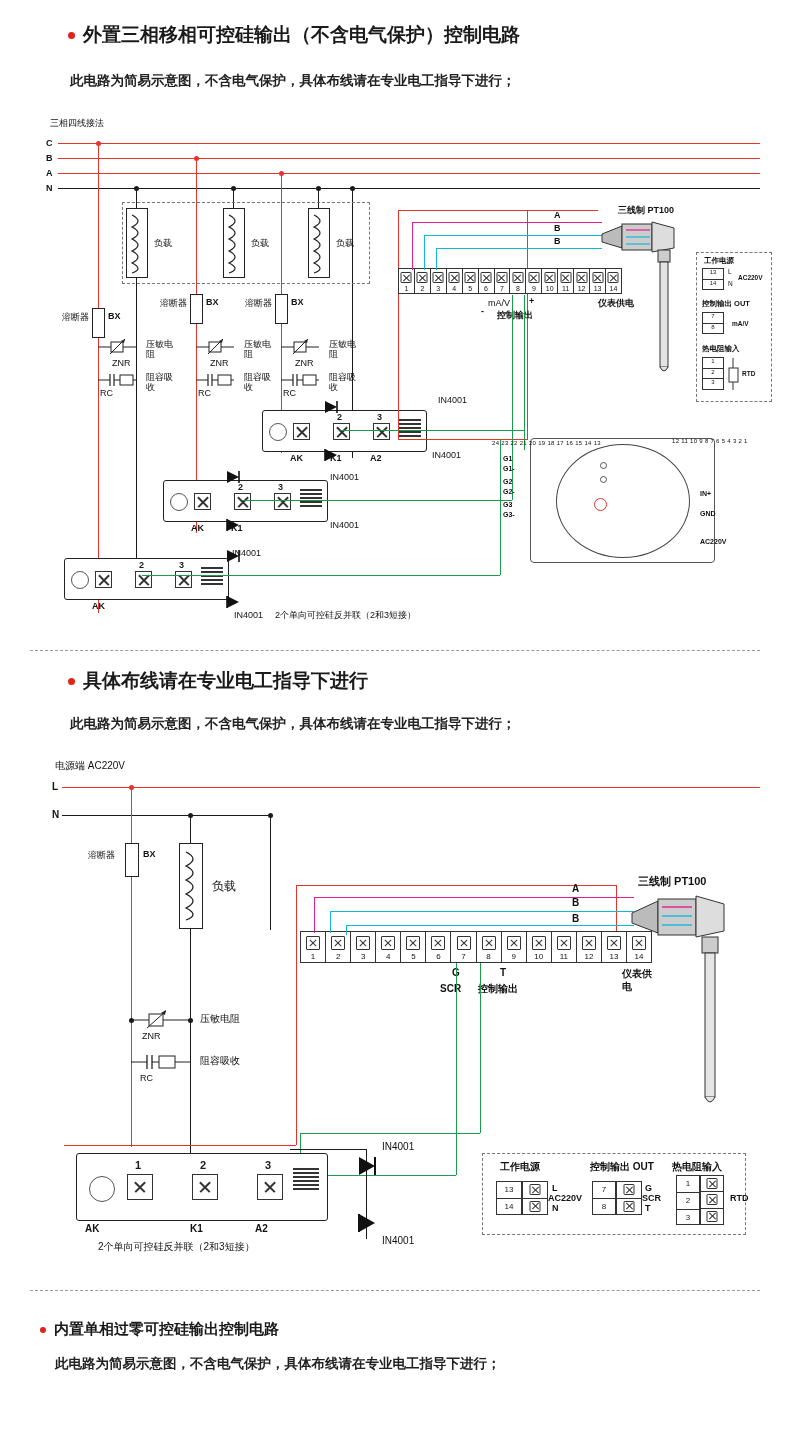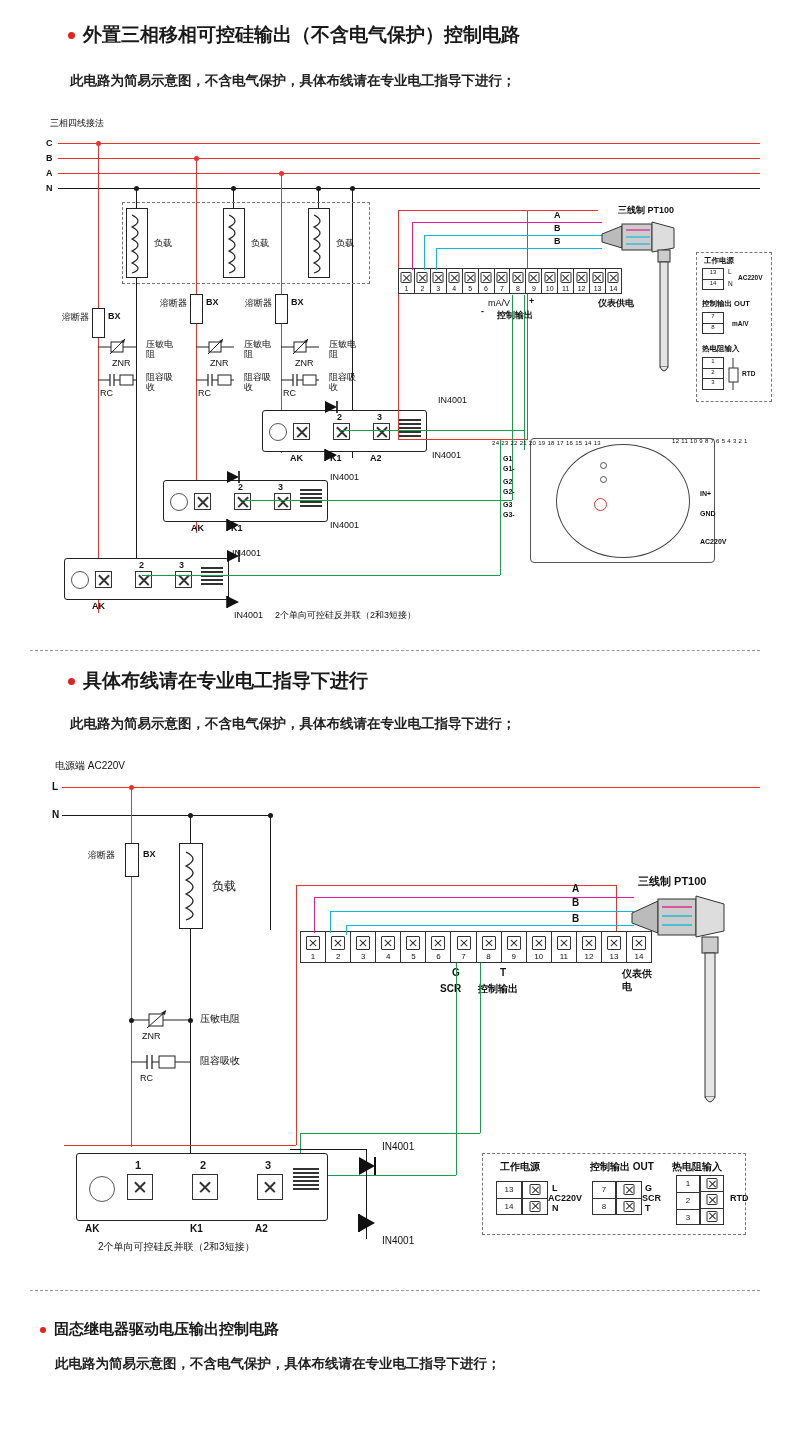--- a/index.html
+++ b/index.html
@@ -657,15 +657,15 @@
         <span class="sq" style="top:2px;"></span>
       </div>
   </div>
   <div class="lbl b" style="left:730px;top:438px;font-size:9px;">RTD</div>
 </div>
 
 <div class="divider" style="position:absolute;left:30px;top:1290px;width:730px;"></div>
 
 <div class="sec-title" style="position:absolute;left:40px;top:1320px;font-size:15px;">
   <span class="dot" style="width:6px;height:6px;"></span>
-  <span>固态继电器驱动电压输出控制电路</span>
+  <span>内置单相过零可控硅输出控制电路</span>
 </div>
 <div class="sec-sub" style="position:absolute;left:55px;top:1355px;">此电路为简易示意图，不含电气保护，具体布线请在专业电工指导下进行；</div>
 
 </body></html>

